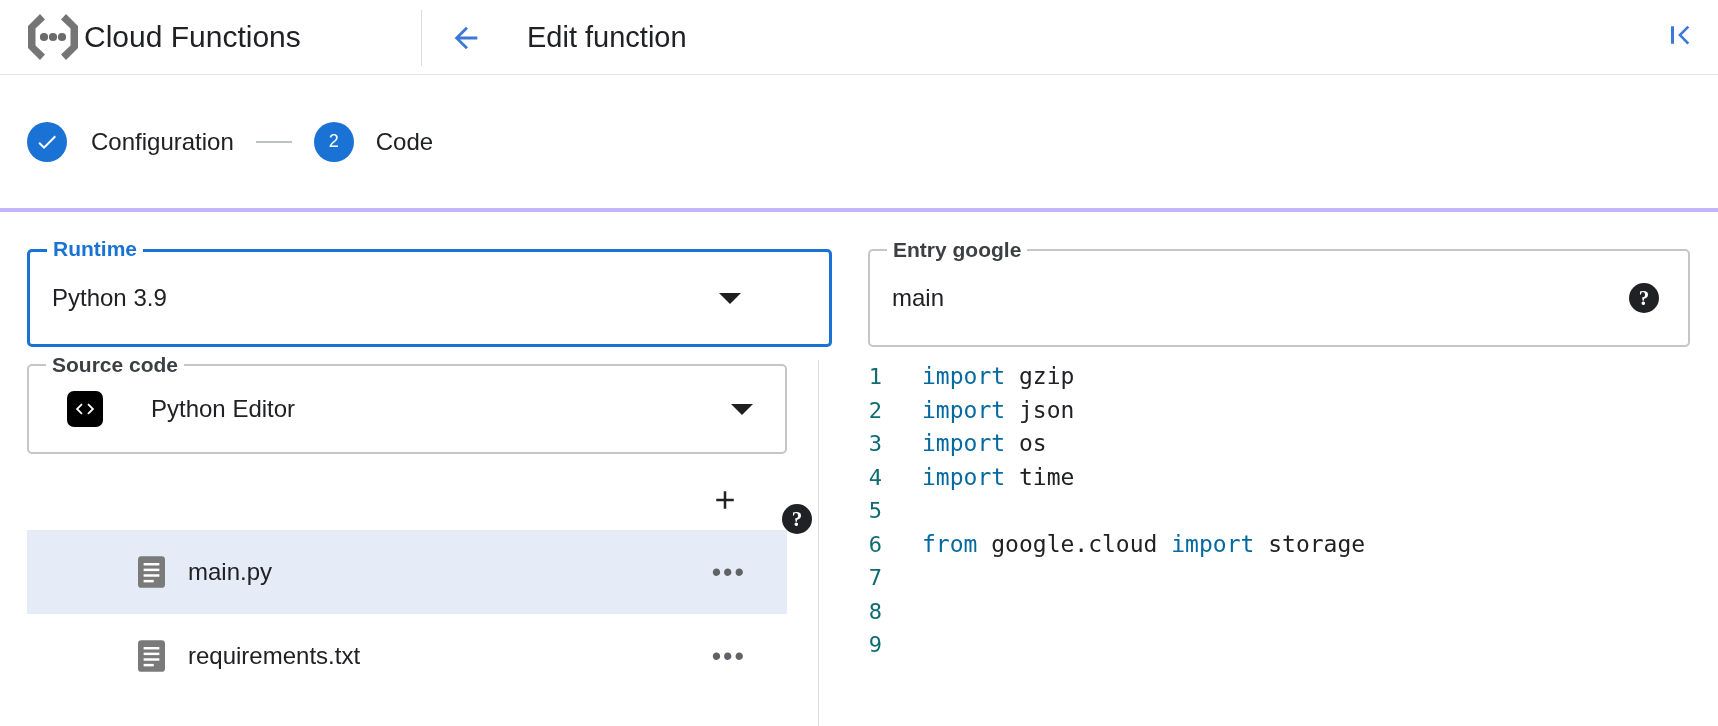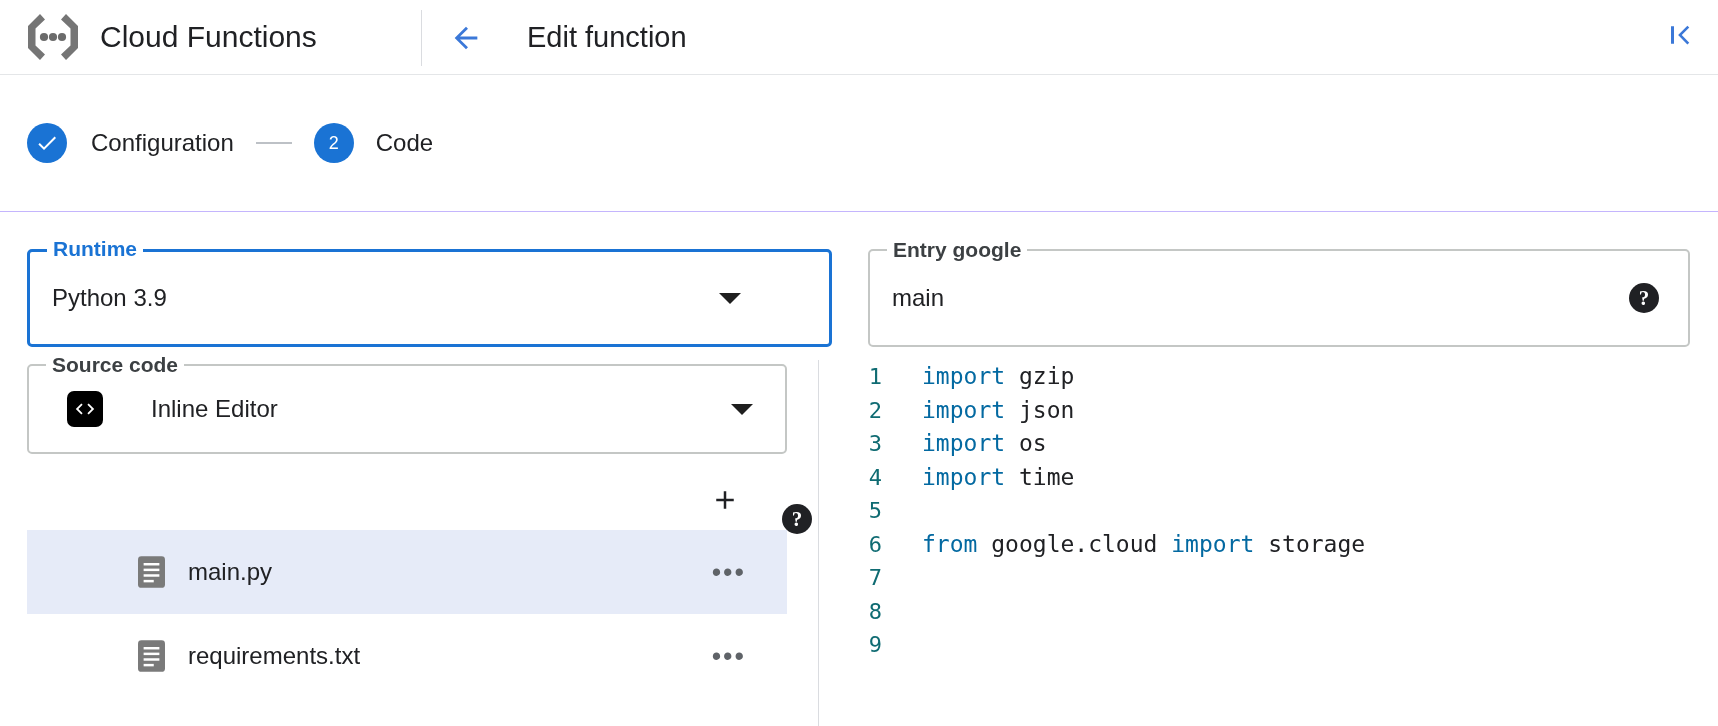--- a/index.html
+++ b/index.html
@@ -15,21 +15,21 @@
 
   
   .appbar{
     position:absolute;left:0;top:0;width:1718px;height:75px;
     background:#fff;
     border-bottom:1px solid #e4e6e8;
     box-sizing:border-box;
   }
   .brand{
     position:absolute;left:24px;top:0;height:74px;
-    display:flex;align-items:center;gap:18px;
+    display:flex;align-items:center;gap:2px;
   }
   .brand-logo{width:58px;height:50px;display:block;}
   .brand-title{
     font-size:30px;font-weight:400;color:#202124;letter-spacing:0;white-space:nowrap;
   }
   .appbar-divider{
     position:absolute;left:421px;top:10px;width:1px;height:56px;background:#dadce0;
   }
   .back-btn{
     position:absolute;left:442px;top:14px;width:48px;height:48px;
@@ -42,21 +42,21 @@
   }
   .collapse-btn{
     position:absolute;right:14px;top:12px;width:46px;height:46px;
     display:flex;align-items:center;justify-content:center;border-radius:50%;
     cursor:pointer;
   }
 
   
   .stepper{
     position:absolute;left:0;top:75px;width:1718px;height:137px;
-    background:#fff;border-bottom:1px solid #c4b5fd;box-sizing:border-box;
+    background:#fff;border-bottom:4px solid #c4b5fd;box-sizing:border-box;
     display:flex;align-items:center;
   }
   .step{display:flex;align-items:center;cursor:pointer;}
   .step-circle{
     width:40px;height:40px;border-radius:50%;background:#1a73d4;
     display:flex;align-items:center;justify-content:center;
     color:#fff;font-size:18px;font-weight:500;flex:none;
   }
   .step-circle.done{background:#1a73d4;}
   .step-label{margin-left:24px;font-size:24px;color:#202124;white-space:nowrap;}
@@ -238,21 +238,21 @@
     <span class="help-icon" id="entry-help">?</span>
   </div>
 
   <div class="field" id="source-field">
     <span class="legend">Source code</span>
     <span class="code-badge">
       <svg width="22" height="22" viewBox="0 0 24 24">
         <path d="M9.4 16.6 4.8 12l4.6-4.6L8 6l-6 6 6 6zM14.6 16.6 19.2 12l-4.6-4.6L16 6l6 6-6 6z" fill="#ffffff"></path>
       </svg>
     </span>
-    <span class="value">Inline Editor</span>
+    <span class="value">Python Editor</span>
     <span class="caret" id="source-caret"></span>
   </div>
 
   <div class="add-btn">
     <svg width="30" height="30" viewBox="0 0 24 24">
       <path d="M19 13h-6v6h-2v-6H5v-2h6V5h2v6h6z" fill="#202124"></path>
     </svg>
   </div>
 
   <div class="file-list">

